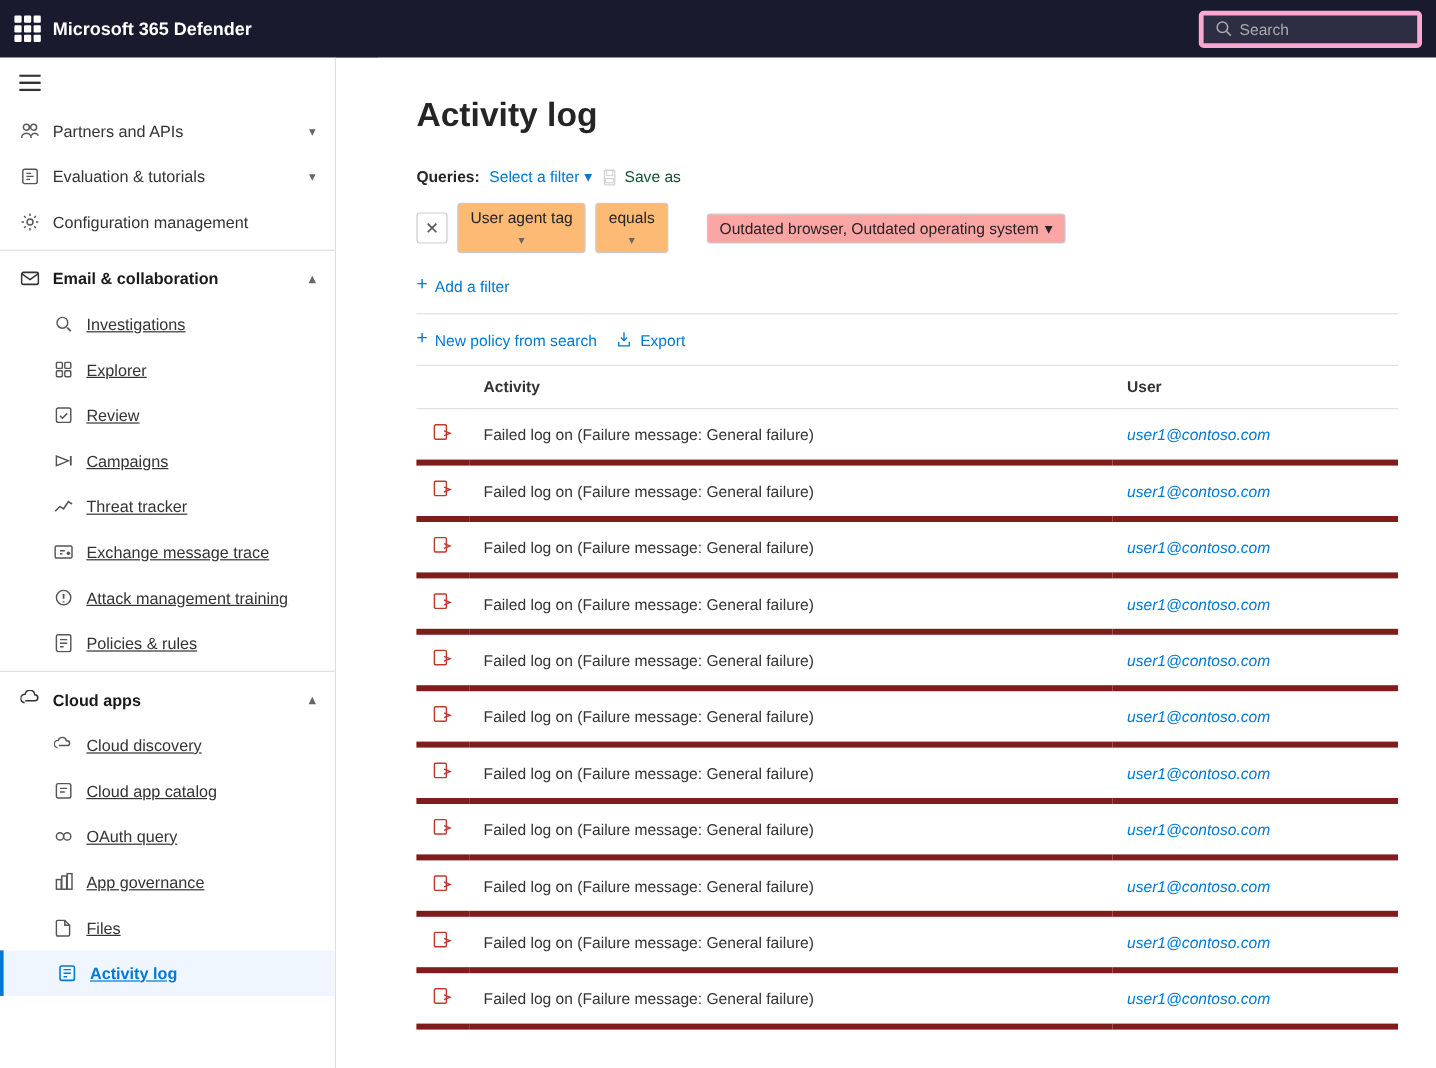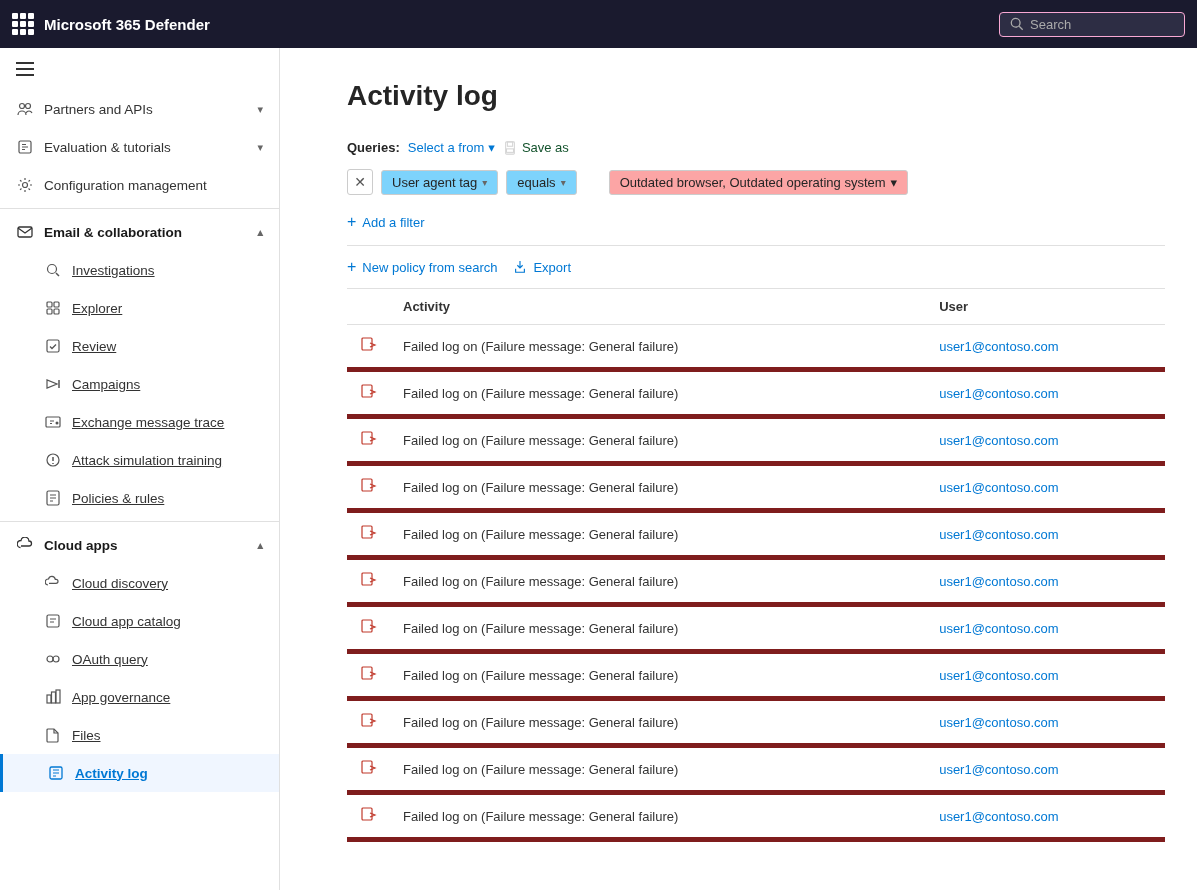--- a/index.html
+++ b/index.html
@@ -14,21 +14,21 @@
       align-items: center;
       padding: 0 12px;
       gap: 12px;
       flex-shrink: 0;
     }
     .topbar-logo { display: flex; align-items: center; gap: 10px; font-size: 15px; font-weight: 600; flex: 1; }
     .grid-icon { display: grid; grid-template-columns: repeat(3,6px); gap: 2px; }
     .grid-dot { width: 6px; height: 6px; background: #fff; border-radius: 1px; }
     .search-box {
       display: flex; align-items: center; gap: 6px;
-      background: #2d2d44; border: 1px solid #f9a8d4; border-radius: 4px;
+      background: #2d2d44; border: 4px solid #f9a8d4; border-radius: 4px;
       padding: 4px 10px; width: 186px; color: #ccc; font-size: 13px;
     }
     .search-box input { background: transparent; border: none; outline: none; color: #fff; width: 130px; font-size: 13px; }
     .search-box input::placeholder { color: #aaa; }
 
     
     .layout { display: flex; flex: 1; overflow: hidden; gap: 35px; }
 
     
     .sidebar {
@@ -73,21 +73,21 @@
     
     .filter-row { display: flex; align-items: center; gap: 8px; margin-bottom: 14px; flex-wrap: wrap; }
     .filter-clear-btn {
       width: 26px; height: 26px; border: 1px solid #ccc; background: #fff;
       border-radius: 3px; cursor: pointer; display: flex; align-items: center; justify-content: center;
       color: #555; font-size: 14px;
     }
     .filter-dropdown {
       display: flex; align-items: center; gap: 5px;
       border: 1px solid #ccc; border-radius: 3px;
-      padding: 4px 10px; cursor: pointer; background: #7dd3fc; font-size: 13px;
+      padding: 4px 10px; cursor: pointer; background: #fdba74; font-size: 13px; flex-direction: column;
     }
     .filter-dropdown .chev { font-size: 10px; color: #666; }
     .filter-value-btn {
       display: flex; align-items: center; gap: 5px;
       border: 1px solid #ccc; border-radius: 3px;
       padding: 4px 10px; cursor: pointer; background: #fca5a5; font-size: 13px; min-width: 280px; margin-left: 24px;
     }
 
     
     .add-filter-btn {
@@ -114,21 +114,21 @@
       color: #333; border-bottom: 1px solid #e0e0e0;
     }
     .activity-table td {
       padding: 10px 12px; font-size: 13px; color: #333;
       border-bottom: 5px solid #7f1d1d;
     }
     .activity-icon {
       width: 20px; height: 20px; display: inline-flex; align-items: center; justify-content: center;
       color: #c0392b;
     }
-    .user-email { color: #0078d4; }
+    .user-email { color: #0078d4; font-style: italic; }
     .col-activity { width: 70%; }
     .col-user { width: 30%; }
     .row-icon-cell { width: 40px; }
   </style>
 </head>
 <body>
 
 <div class="topbar">
   <div class="topbar-logo">
     <div class="grid-icon">
@@ -246,40 +246,48 @@
     <div class="sidebar-item sidebar-indent">
       <div class="sidebar-icon">
         <svg width="16" height="16" viewBox="0 0 16 16" fill="none">
             <path d="M2 12V4l10 4-10 4z" stroke="#555" stroke-width="1.2"></path>
             <line x1="14" y1="4" x2="14" y2="12" stroke="#555" stroke-width="1.5"></line>
           </svg>
       </div>
       <span>Campaigns</span>
     </div>
 
+    <div class="sidebar-item sidebar-indent">
+      <div class="sidebar-icon">
+        <svg width="16" height="16" viewBox="0 0 16 16" fill="none">
+            <polyline points="1,12 5,8 8,10 12,4 15,6" stroke="#555" stroke-width="1.3" fill="none"></polyline>
+          </svg>
+      </div>
+      <span>Threat tracker</span>
+    </div>
 
     <div class="sidebar-item sidebar-indent">
       <div class="sidebar-icon">
         <svg width="16" height="16" viewBox="0 0 16 16" fill="none">
             <rect x="1" y="3" width="14" height="10" rx="1" stroke="#555" stroke-width="1.2"></rect>
             <path d="M5 7h4M5 9.5h2" stroke="#555" stroke-width="1.2"></path>
             <circle cx="12" cy="9" r="1.5" fill="#555"></circle>
           </svg>
       </div>
       <span>Exchange message trace</span>
     </div>
 
     <div class="sidebar-item sidebar-indent">
       <div class="sidebar-icon">
         <svg width="16" height="16" viewBox="0 0 16 16" fill="none">
             <circle cx="8" cy="8" r="6" stroke="#555" stroke-width="1.2"></circle>
             <path d="M8 5v4M8 11v1" stroke="#555" stroke-width="1.5"></path>
           </svg>
       </div>
-      <span>Attack simulation training</span>
+      <span>Attack management training</span>
     </div>
 
     <div class="sidebar-item sidebar-indent">
       <div class="sidebar-icon">
         <svg width="16" height="16" viewBox="0 0 16 16" fill="none">
             <rect x="2" y="1" width="12" height="14" rx="1.5" stroke="#555" stroke-width="1.2"></rect>
             <path d="M5 5h6M5 8h6M5 11h3" stroke="#555" stroke-width="1.2"></path>
           </svg>
       </div>
       <span>Policies &amp; rules</span>
@@ -357,21 +365,21 @@
       <span>Activity log</span>
     </div>
   </div>
 
   <div class="main">
     <h1 class="page-title">Activity log</h1>
 
     <div class="queries-row">
       <span class="queries-label">Queries:</span>
       <div class="select-query-btn">
-        <span>Select a from</span>
+        <span>Select a filter</span>
         <span>▾</span>
       </div>
       <div class="save-as-btn">
         <svg width="14" height="14" viewBox="0 0 16 16" fill="none">
             <rect x="3" y="1" width="10" height="14" rx="1" stroke="#aaa" stroke-width="1.2"></rect>
             <rect x="5" y="1" width="6" height="5" stroke="#aaa" stroke-width="1.2"></rect>
             <rect x="4" y="9" width="8" height="4" stroke="#aaa" stroke-width="1.2"></rect>
           </svg>
         <span>Save as</span>
       </div>

